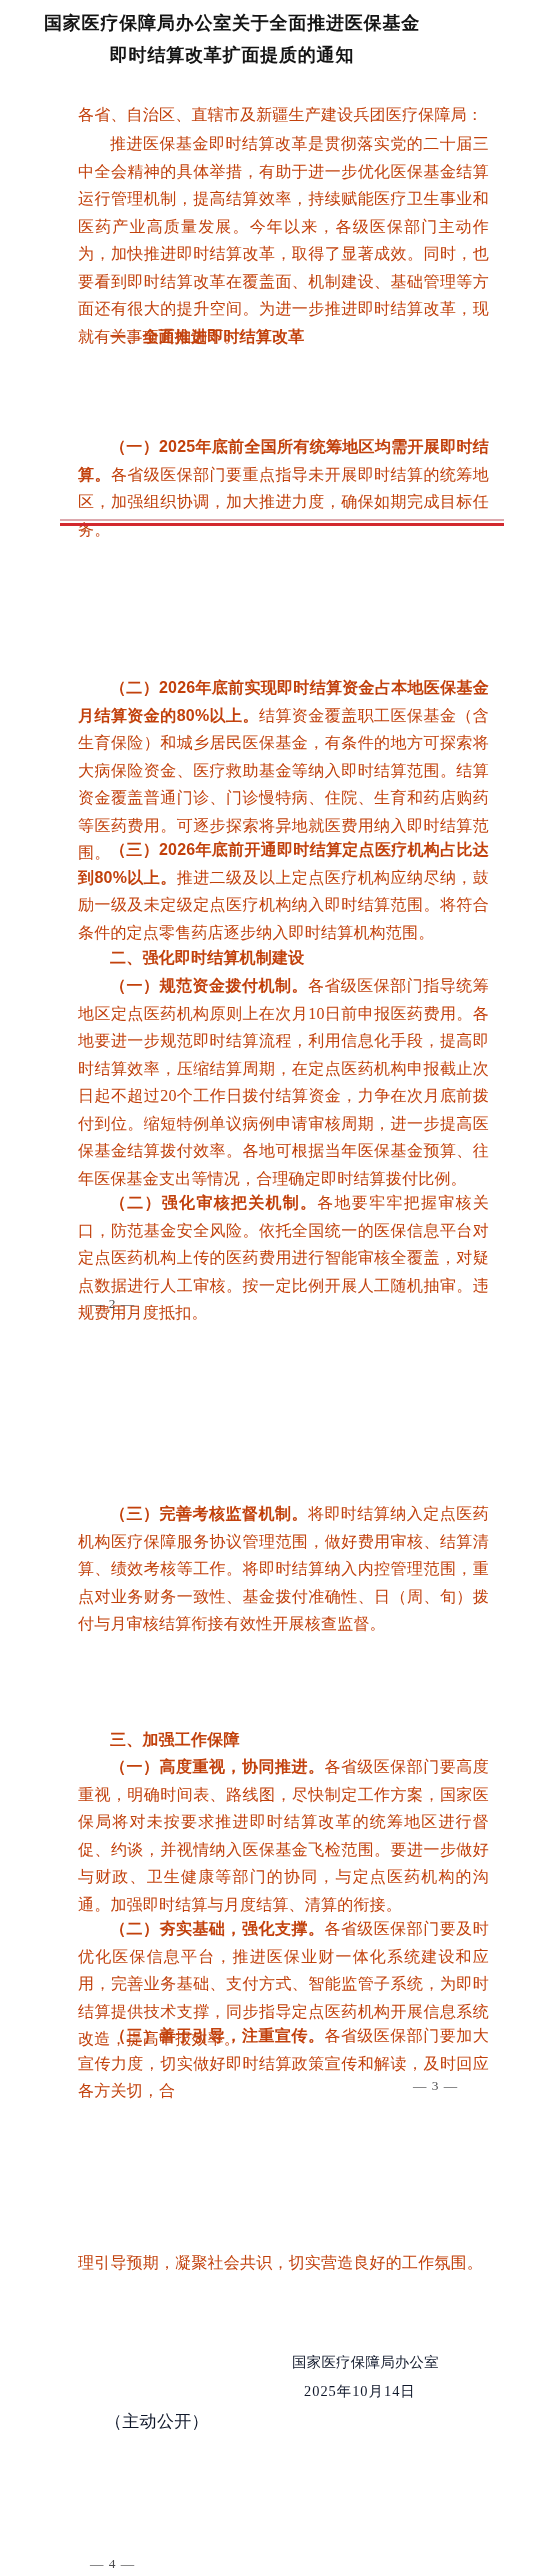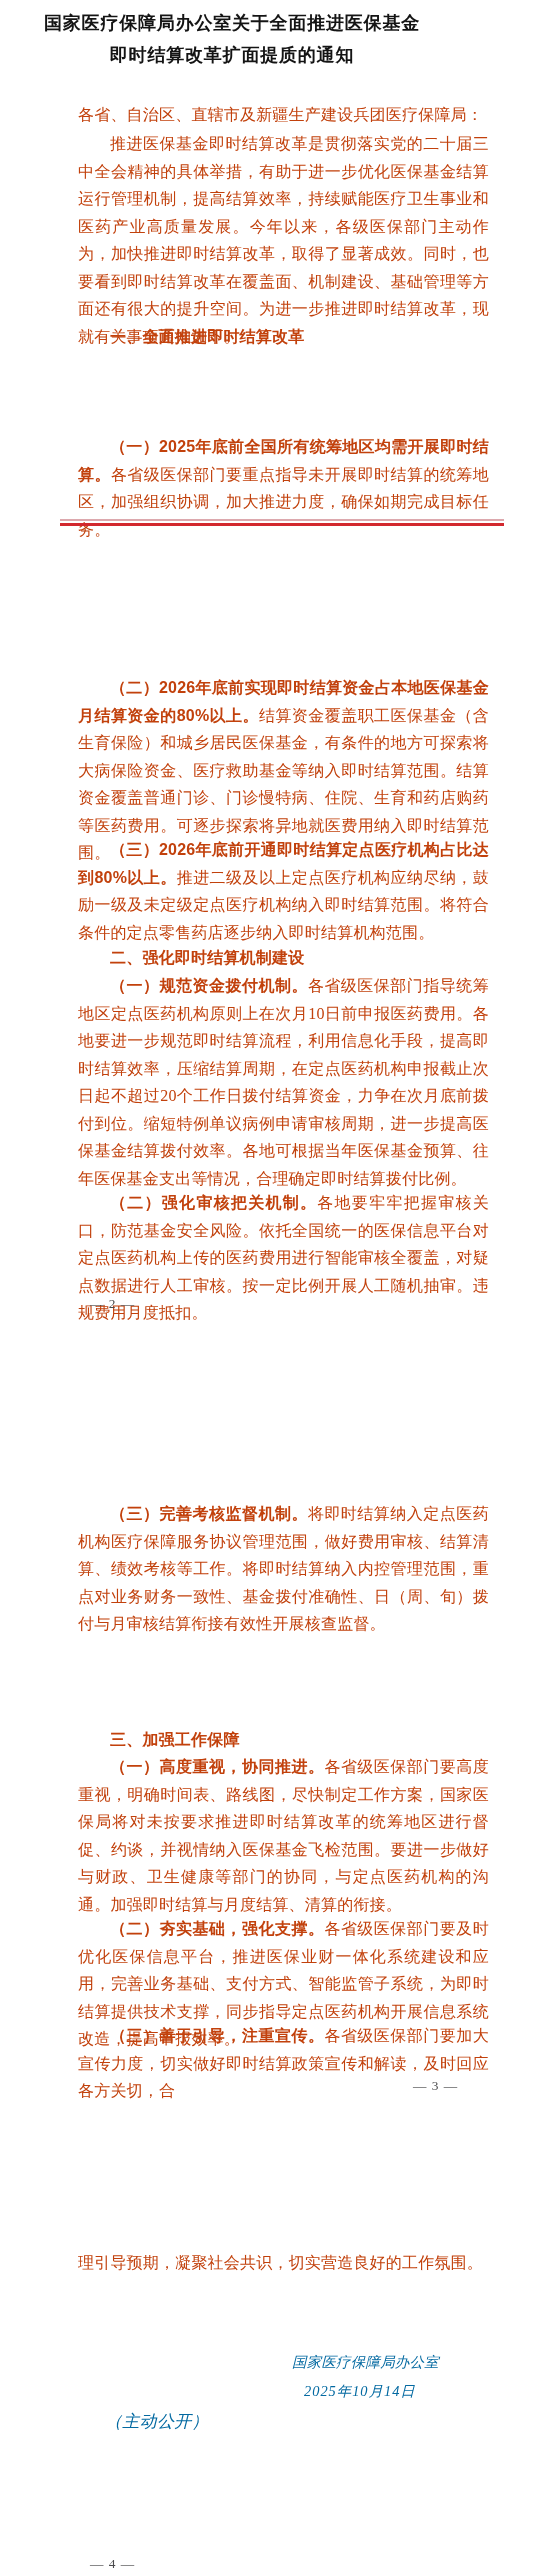--- a/index.html
+++ b/index.html
@@ -22,21 +22,21 @@
   .rule{position:absolute;left:60px;width:444px;}
   .rule-light{top:519px;height:1.5px;background:#dca8ad;}
   .rule-heavy{top:523px;height:3.1px;background:#d2282e;}
   .pnum{
     position:absolute;font-size:13.4px;line-height:15.5px;color:#4a4a4c;
     letter-spacing:1px;white-space:nowrap;
   }
   #pnum2{left:90px;top:1296px;}
   #pnum3{left:413px;top:2078px;}
   #pnum4{left:90px;top:2556px;}
-  .sigline{position:absolute;white-space:nowrap;font-size:14.4px;line-height:17.5px;letter-spacing:0.3px;color:#0369a1;font-style:italic;}
+  .sigline{position:absolute;white-space:nowrap;font-size:14.4px;line-height:17.5px;letter-spacing:0.3px;color:#0f172a;}
   #sig-agency{left:292px;top:2354px;}
   #sig-date{left:304px;top:2383px;letter-spacing:1px;}
   #disclosure{left:105px;top:2413px;font-size:17px;letter-spacing:0.3px;}
   
   #salutation{top:101px;}
   #intro{top:130px;}
   #h1{top:323px;}
   #s1lead{top:350px;}
   #s1i1{top:433px;}
   #s1i2{top:674px;}

